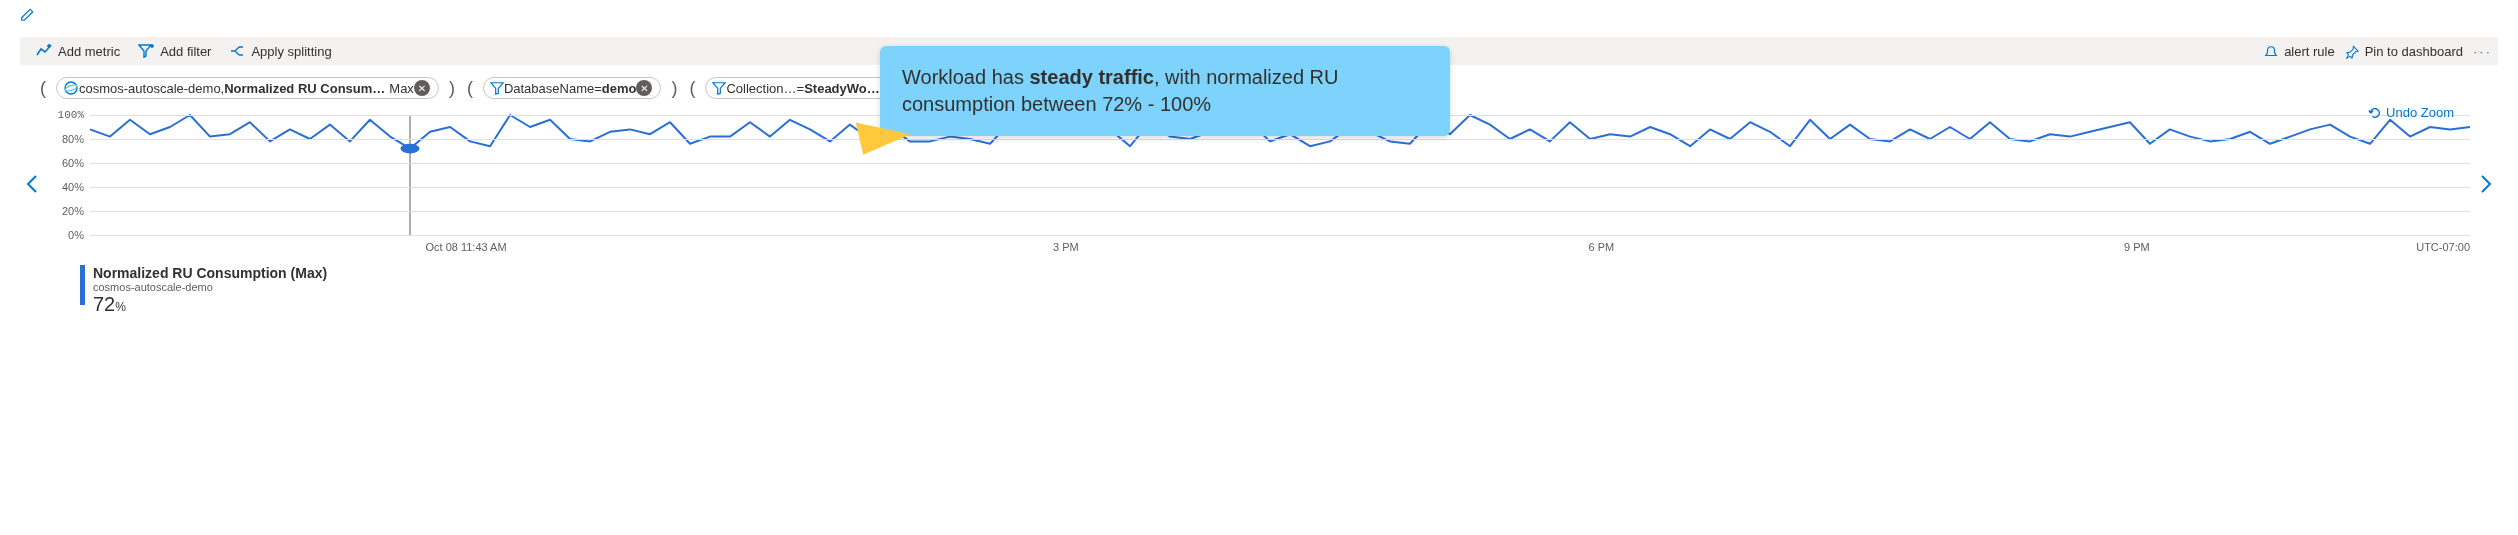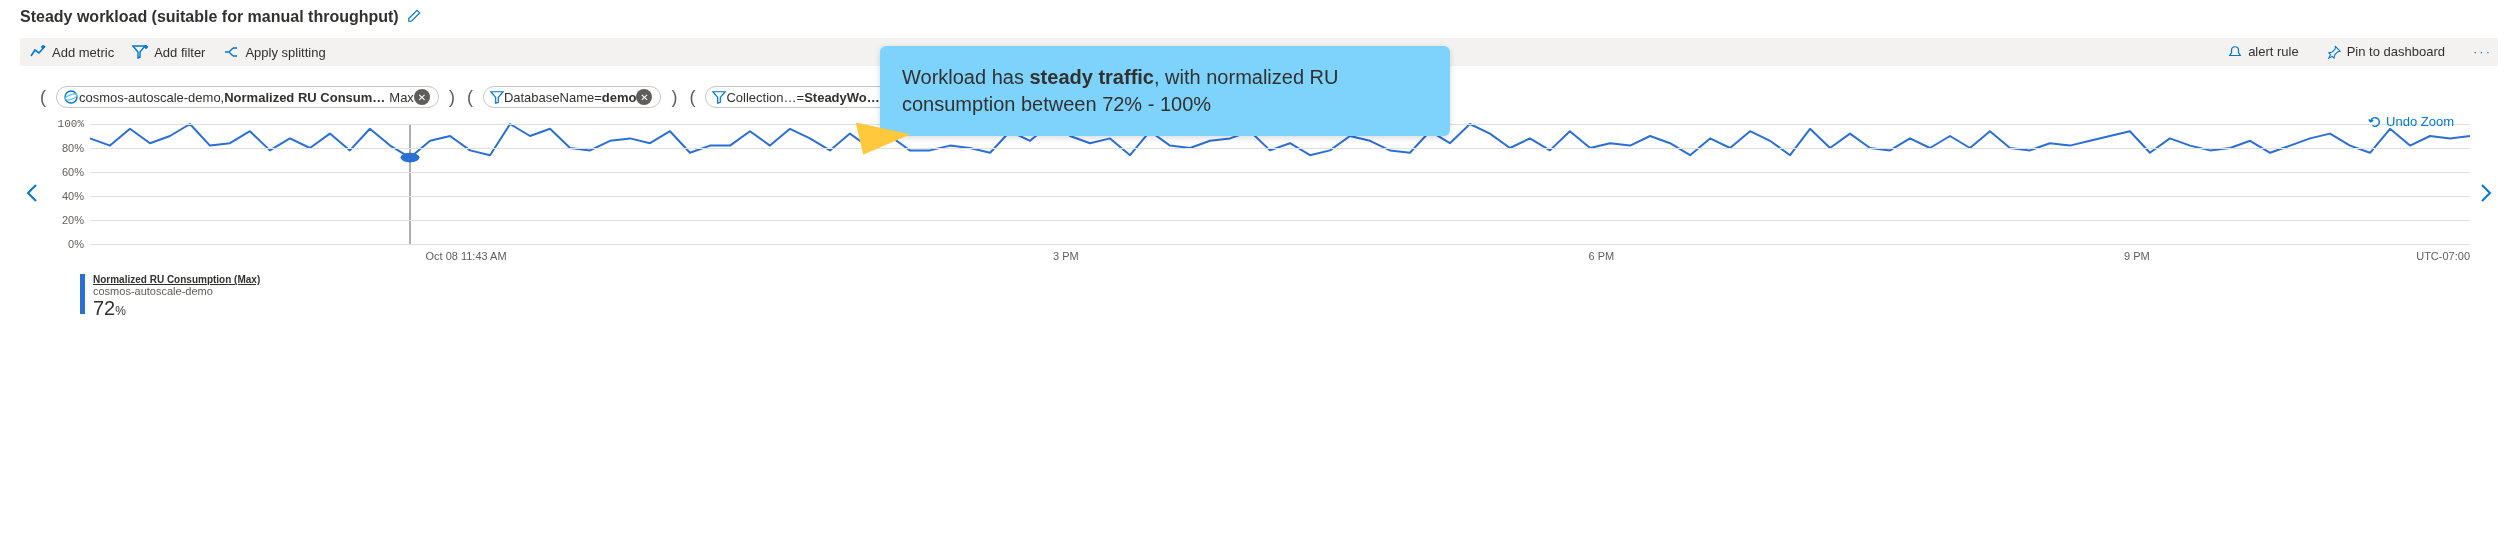--- a/index.html
+++ b/index.html
@@ -3,24 +3,24 @@
 <meta charset="utf-8">
 <style>
   * { box-sizing: border-box; margin: 0; padding: 0; }
   body { font-family: "Segoe UI", -apple-system, sans-serif; font-size: 13px; color: #323130; background: #fff; width: 2518px; }
   .container { padding: 8px 20px; position: relative; }
 
   .title-row { display: flex; align-items: center; gap: 8px; margin-bottom: 12px; }
   .title-row h3 { font-size: 16px; font-weight: 600; }
   .edit-icon { color: #0078d4; cursor: pointer; }
 
-  .toolbar { background: #f3f2f1; padding: 6px 10px; display: flex; align-items: flex-start; gap: 18px; margin-bottom: 20px; position: relative; }
+  .toolbar { background: #f3f2f1; padding: 6px 16px; display: flex; align-items: flex-end; gap: 18px; margin-bottom: 12px; position: relative; }
   .toolbar-item { display: flex; align-items: center; gap: 6px; cursor: pointer; font-size: 13px; }
   .toolbar-item .tb-icon { color: #0078d4; display: flex; align-items: center; }
-  .toolbar-right { position: absolute; right: 6px; display: flex; align-items: center; gap: 28px; }
+  .toolbar-right { position: absolute; right: 6px; display: flex; align-items: center; gap: 10px; }
 
   .pill-row { display: flex; align-items: center; gap: 12px; margin-bottom: 10px; padding-left: 20px; }
   .pill-group { display: flex; align-items: center; gap: 10px; }
   .paren { color: #605e5c; font-size: 18px; }
   .pill { display: flex; align-items: center; border: 1px solid #c8c6c4; border-radius: 14px; padding: 2px 8px 2px 6px; background: #fff; font-size: 13px; }
   .pill .pill-icon { display: flex; align-items: center; }
   .pill strong { font-weight: 600; }
   .pill .close { width: 16px; height: 16px; border-radius: 50%; background: #605e5c; color: #fff; display: flex; align-items: center; justify-content: center; font-size: 10px; cursor: pointer; }
 
   .chart-wrap { position: relative; display: flex; align-items: stretch; }
@@ -43,32 +43,31 @@
   .series-path { fill: none; stroke: #2a6fd6; stroke-width: 2; stroke-linejoin: round; }
   .cursor-line { stroke: #605e5c; stroke-width: 1; }
   .cursor-dot { fill: #2a6fd6; }
 
   .callout { position: absolute; top: 46px; left: 880px; width: 570px; background: #7dd3fc; border-radius: 6px; padding: 18px 22px; font-size: 20px; line-height: 1.35; box-shadow: 0 2px 6px rgba(0,0,0,.15); z-index: 10; }
   .callout::after { content: ""; position: absolute; bottom: -22px; left: -28px; width: 0; height: 0; border-top: 30px solid #ffc83d; border-left: 14px solid transparent; border-right: 42px solid transparent; transform: rotate(12deg); }
   .callout strong { font-weight: 700; }
 
   .legend { display: flex; align-items: flex-start; gap: 8px; margin-top: 6px; margin-left: 60px; }
   .legend-bar { width: 5px; height: 40px; background: #2a6fd6; }
-  .legend-text .leg-title { font-size: 10px; font-weight: 600; text-decoration: underline; }
+  .legend-text .leg-title { font-size: 14px; font-weight: 600; }
   .legend-text .leg-sub { font-size: 11px; color: #605e5c; }
   .legend-text .leg-val { font-size: 20px; font-weight: 400; }
   .legend-text .leg-unit { font-size: 12px; }
 </style>
 </head>
 <body>
 
 <div class="container">
 
   <div class="title-row">
-    <h3>Steady workload (suitable for manual throughput)</h3>
     <span class="edit-icon">
       <svg width="14" height="14" viewBox="0 0 16 16">
           <path d="M11.5 1.5l3 3L5 14H2v-3l9.5-9.5z" fill="none" stroke="#0078d4" stroke-width="1.4"></path>
         </svg>
     </span>
   </div>
 
   <div class="toolbar">
     <div class="toolbar-item">
       <span class="tb-icon">

